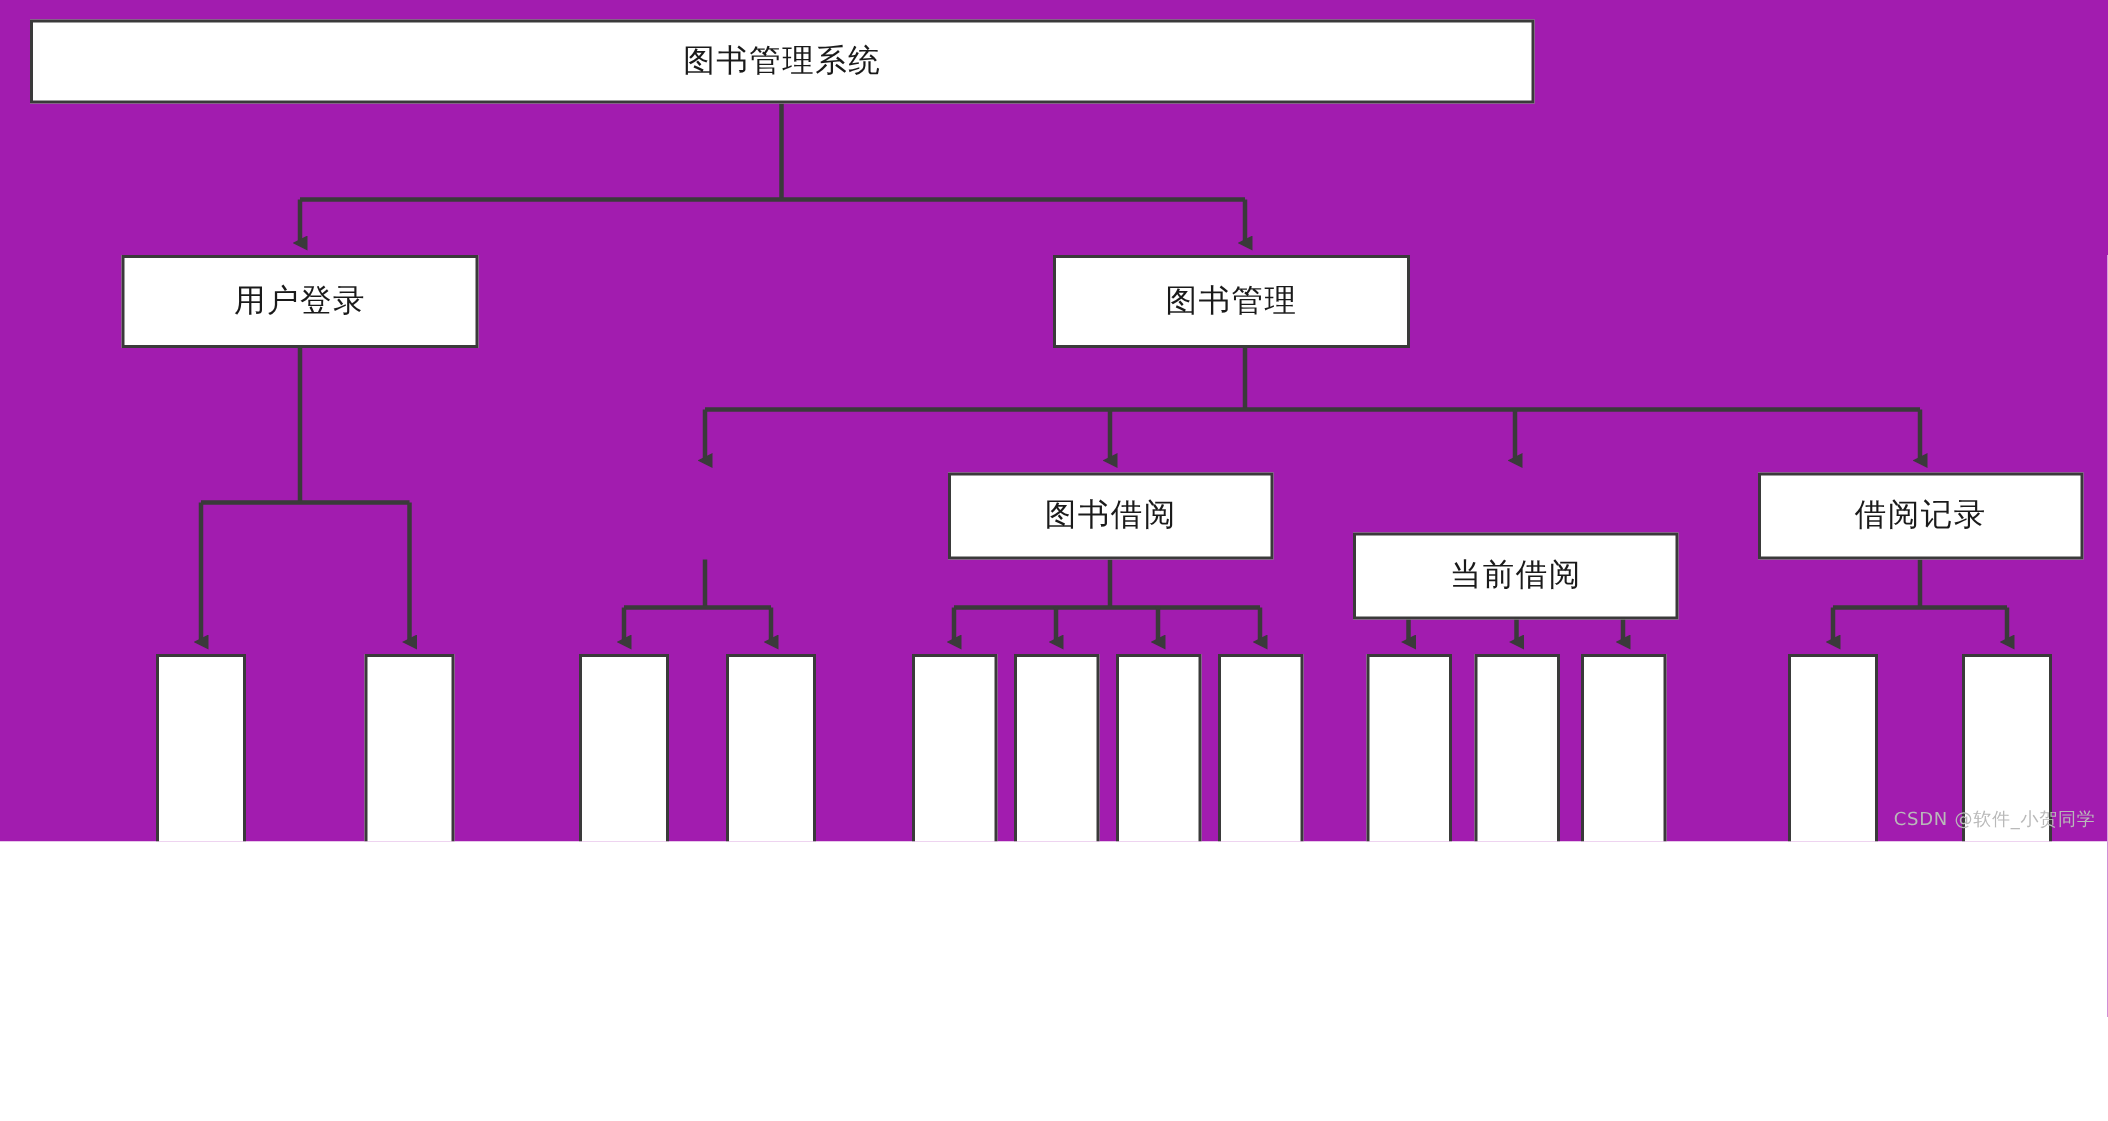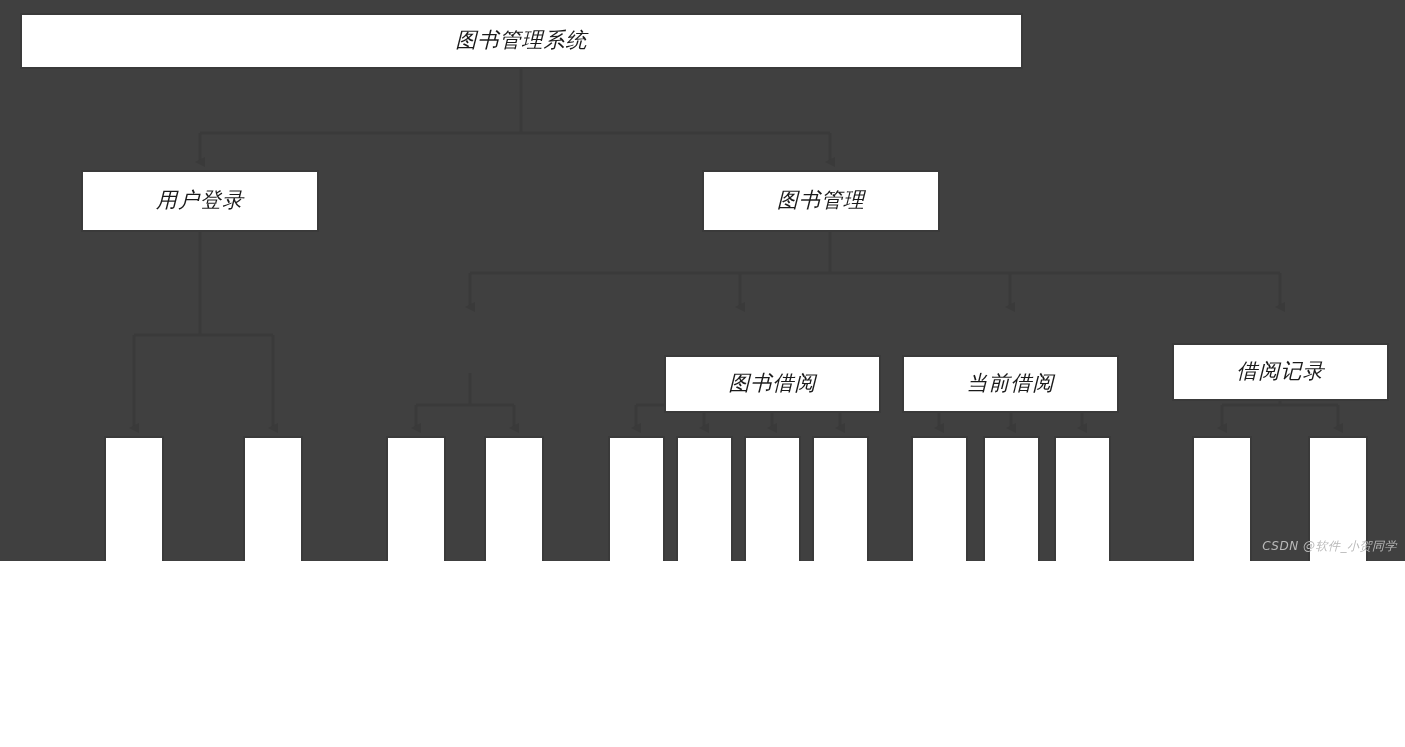--- a/index.html
+++ b/index.html
@@ -8,23 +8,22 @@
     padding: 0;
     background: #ffffff;
   }
   body {
     font-family: "DejaVu Sans", "Liberation Sans", sans-serif;
   }
   #diagram-root {
     position: relative;
     width: 1405px;
     height: 561px;
-    background: #404040;
+    background: #a21caf;
     overflow: hidden;
-    font-style: italic;
   }
   #diagram-svg {
     position: absolute;
     left: 0;
     top: 0;
     width: 1405px;
     height: 747px;
   }
   .node-box {
     position: absolute;
@@ -130,27 +129,27 @@
     <span>图书管理系统</span>
   </div>
 
   <div class="node-box node-h" style="left:81px; top:170px; width:238px; height:62px;">
     <span>用户登录</span>
   </div>
   <div class="node-box node-h" style="left:702px; top:170px; width:238px; height:62px;">
     <span>图书管理</span>
   </div>
 
-  <div class="node-box node-h" style="left:664px; top:315px; width:217px; height:58px;margin-top:40px;">
+  <div class="node-box node-h" style="left:632px; top:315px; width:217px; height:58px;">
     <span>图书借阅</span>
   </div>
   <div class="node-box node-h" style="left:902px; top:315px; width:217px; height:58px;margin-top:40px;">
     <span>当前借阅</span>
   </div>
-  <div class="node-box node-h" style="left:1172px; top:315px; width:217px; height:58px;margin-top:28px;">
+  <div class="node-box node-h" style="left:1172px; top:315px; width:217px; height:58px;">
     <span>借阅记录</span>
   </div>
 
   <div class="node-box node-v" style="left:104px; top:436px; width:60px; height:299px;">
     <span class="vtext">用户登录</span>
   </div>
   <div class="node-box node-v" style="left:243px; top:436px; width:60px; height:299px;">
     <span class="vtext">注销登录</span>
   </div>
 

